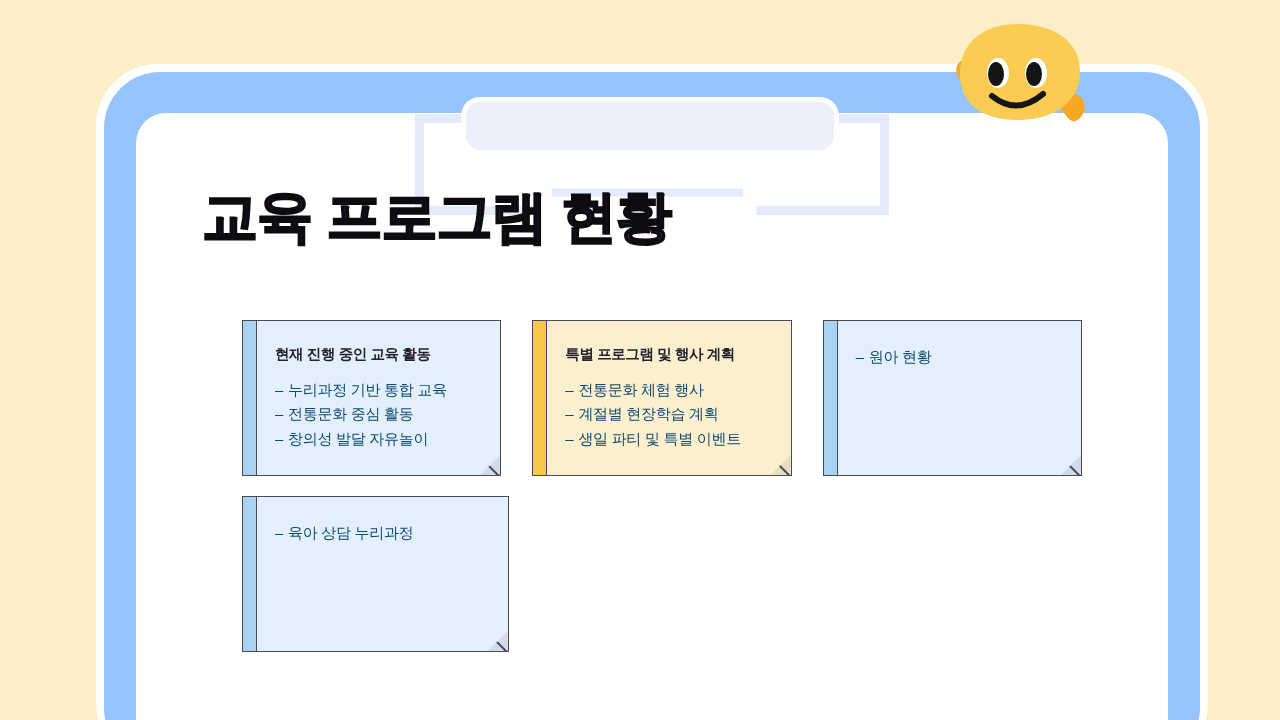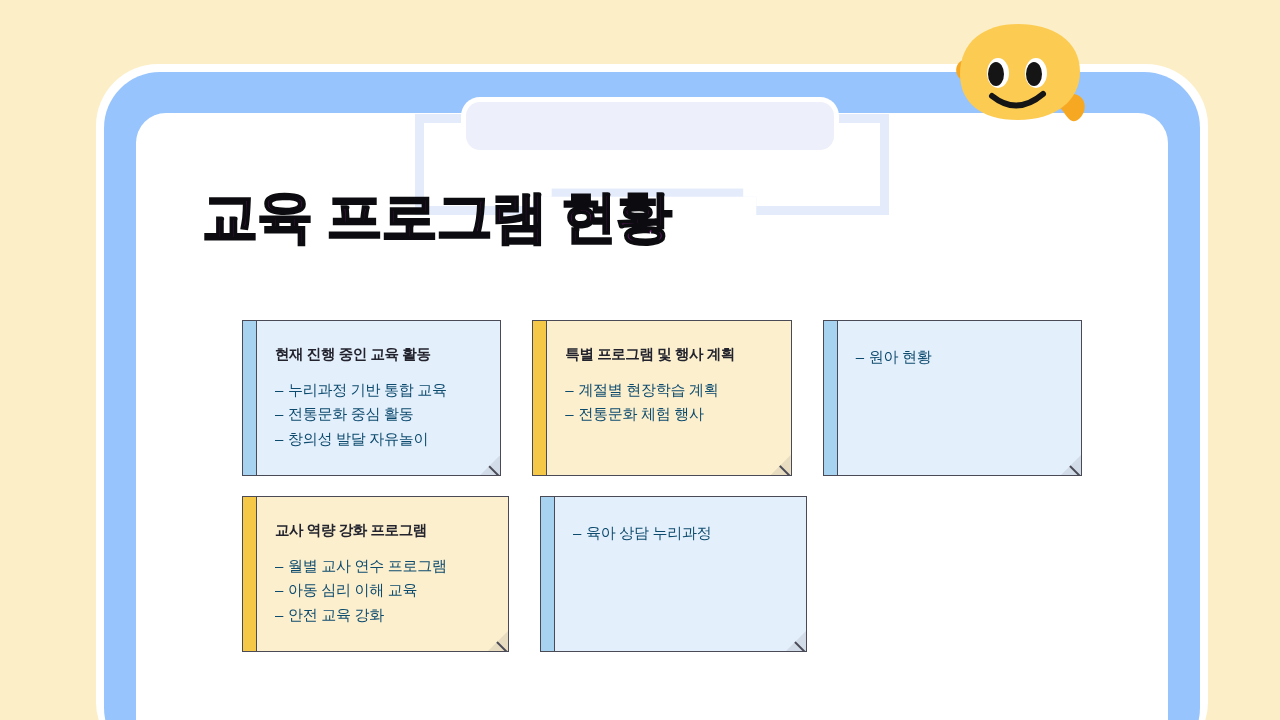--- a/index.html
+++ b/index.html
@@ -139,53 +139,42 @@
           </ul>
         </div>
         <div class="fold"></div>
       </div>
 
       <div class="card yellow">
         <div class="accent"></div>
         <div class="card-body">
           <div class="card-title">특별 프로그램 및 행사 계획</div>
           <ul class="card-list">
+            <li><span class="dash">–</span><span>전통문화 체험 행사</span></li>
             <li><span class="dash">–</span><span>계절별 현장학습 계획</span></li>
-            <li><span class="dash">–</span><span>전통문화 체험 행사</span></li>
+            <li><span class="dash">–</span><span>생일 파티 및 특별 이벤트</span></li>
           </ul>
         </div>
         <div class="fold"></div>
       </div>
 
       <div class="card blue">
         <div class="accent"></div>
         <div class="card-body">
           <ul class="card-list">
             <li><span class="dash">–</span><span>원아 현황</span></li>
           </ul>
         </div>
         <div class="fold"></div>
       </div>
 
     </div>
 
     <div class="card-row">
 
-      <div class="card yellow">
-        <div class="accent"></div>
-        <div class="card-body">
-          <div class="card-title">교사 역량 강화 프로그램</div>
-          <ul class="card-list">
-            <li><span class="dash">–</span><span>월별 교사 연수 프로그램</span></li>
-            <li><span class="dash">–</span><span>아동 심리 이해 교육</span></li>
-            <li><span class="dash">–</span><span>안전 교육 강화</span></li>
-          </ul>
-        </div>
-        <div class="fold"></div>
-      </div>
 
       <div class="card blue">
         <div class="accent"></div>
         <div class="card-body">
           <ul class="card-list">
             <li><span class="dash">–</span><span>육아 상담 누리과정</span></li>
           </ul>
         </div>
         <div class="fold"></div>
       </div>

